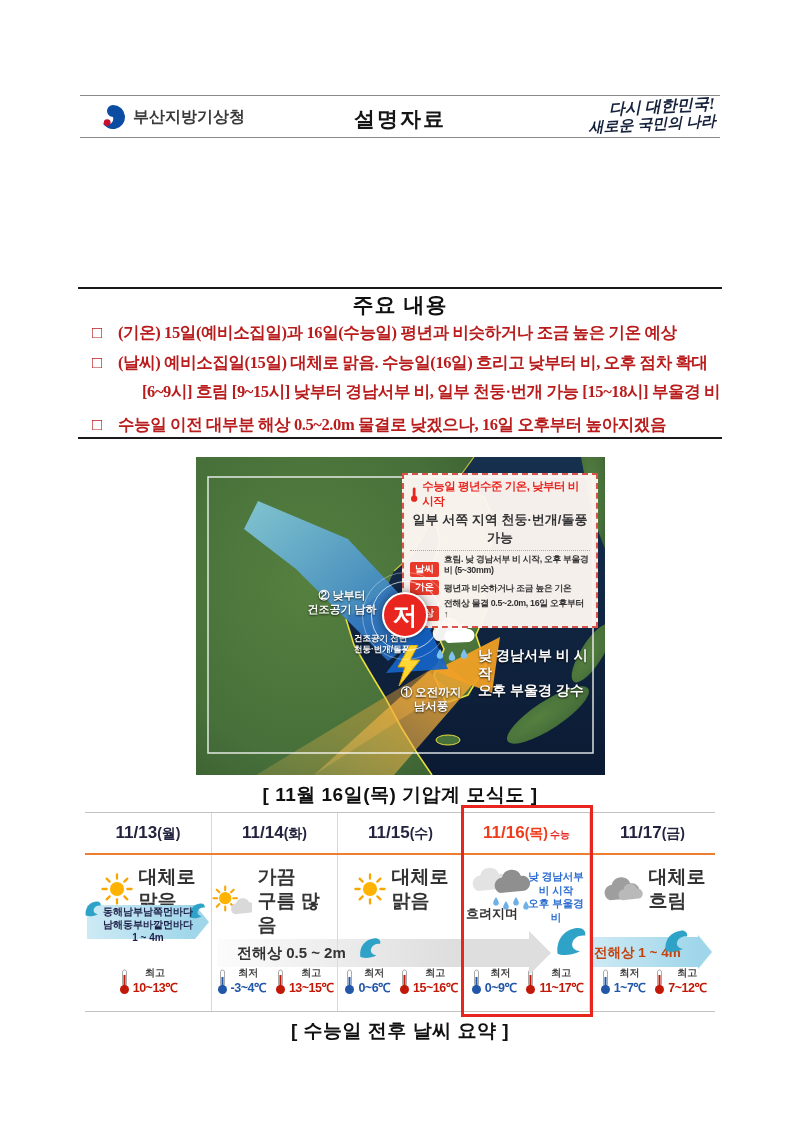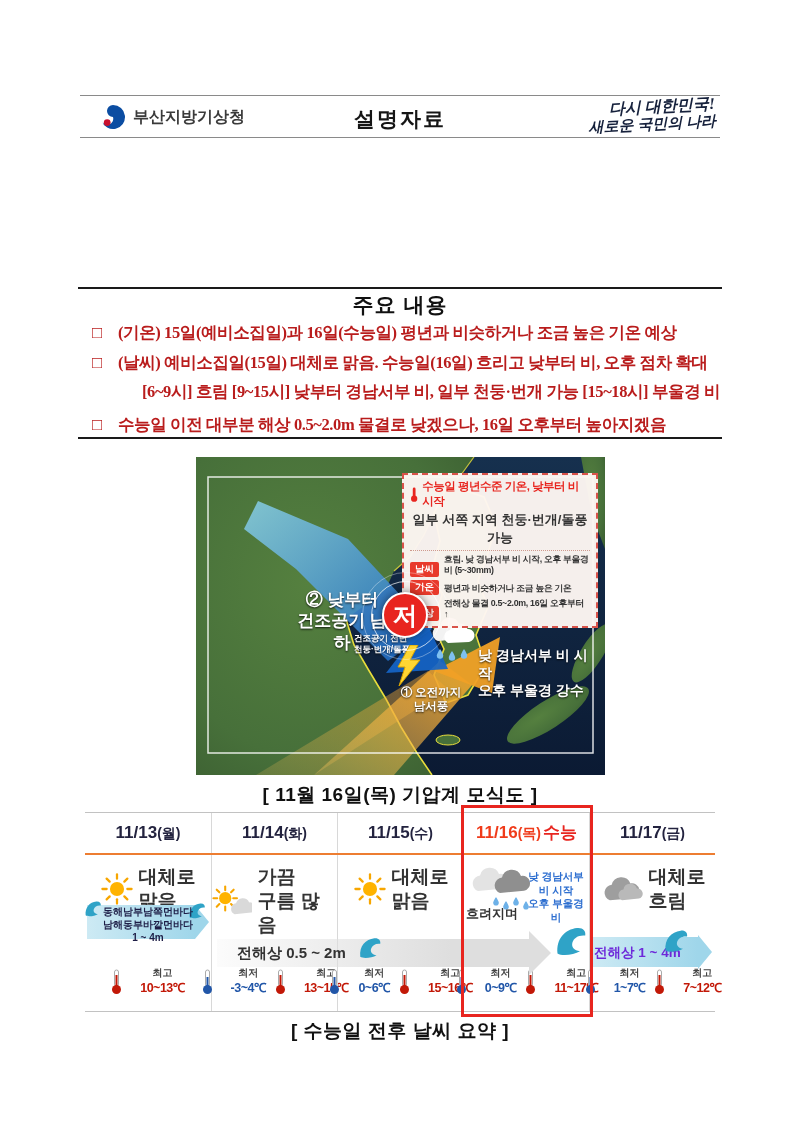--- a/index.html
+++ b/index.html
@@ -57,40 +57,40 @@
 
   
   .ftable{position:absolute;left:85px;top:812px;width:630px;height:200px;
           border-top:1px solid #c2c2c2;border-bottom:1px solid #c2c2c2;box-sizing:border-box;}
   .fcol{position:absolute;top:0;width:126px;height:198px;}
   .fcol.sep{border-left:1px solid #d8d8d8;box-sizing:border-box;}
   .fhead{position:absolute;top:0;left:0;width:100%;height:40px;line-height:40px;text-align:center;
          font-size:17px;font-weight:700;color:#23233f;}
   .fhead .dow{font-size:14px;}
   .fhead.knd{color:#f03b1a;}
-  .fhead .spc{font-size:17px;color:#e8251f;margin-left:2px;text-align:right;}
+  .fhead .spc{font-size:10px;color:#e8251f;margin-left:2px;text-align:right;}
   .orangeline{position:absolute;left:0;top:40px;width:630px;height:2px;background:#ed7d31;}
   .wblock{position:absolute;top:52px;left:0;width:126px;display:flex;align-items:center;
           justify-content:center;gap:6px;}
   .wtext{font-size:19px;font-weight:700;color:#333;text-align:left;line-height:1.25;}
   .rainnote{position:absolute;font-size:10.5px;font-weight:700;color:#2e6fd0;text-align:center;line-height:1.3;}
   .seablock1{position:absolute;font-size:10px;font-weight:700;color:#1d1d46;text-align:center;line-height:1.3;z-index:2;}
   .arrow-blue{position:absolute;height:34px;background:linear-gradient(90deg,#cdeaf4,#9fd6ea);}
   .arrow-blue:after{content:"";position:absolute;right:-14px;top:50%;margin-top:-17px;
         border-left:14px solid #9fd6ea;border-top:17px solid transparent;border-bottom:17px solid transparent;}
   .arrow-gray{position:absolute;left:132px;top:126px;width:312px;height:28px;
         background:linear-gradient(90deg,rgba(232,232,232,.15),#dedede 75%);}
   .gray-head{position:absolute;left:444px;top:118px;width:0;height:0;
         border-left:22px solid #dedede;border-top:22px solid transparent;border-bottom:22px solid transparent;}
   .sealabel{position:absolute;font-weight:700;color:#333;}
   .redbox{position:absolute;left:376px;top:-8px;width:132px;height:212px;border:3px solid #e8251f;
           box-sizing:border-box;z-index:6;}
   .temprow{position:absolute;left:0;top:154px;width:126px;display:flex;justify-content:center;
            align-items:center;gap:9px;}
-  .tgroup{display:flex;align-items:center;gap:18px;}
+  .tgroup{display:flex;align-items:center;gap:3px;}
   .tlbl{font-size:10px;font-weight:700;color:#444;text-align:center;line-height:1.2;}
   .tval{font-size:12.5px;font-weight:800;letter-spacing:-0.5px;}
   .tval.lo{color:#2156a8;} .tval.hi{color:#c21807;}
   .fcaption{position:absolute;left:0;top:1018px;width:800px;text-align:center;
             font-size:19px;font-weight:800;letter-spacing:0.5px;}
 </style>
 </head>
 <body>
 
 <div class="page">
@@ -173,21 +173,21 @@
       <polygon points="62,44 152,82 236,172 192,204 100,112 48,72" fill="url(#bluearrow)" opacity="0.88"></polygon>
       <polygon points="230,164 252,212 190,216" fill="#1565c8" opacity="0.92"></polygon>
 
       <rect x="12" y="20" width="385" height="276" fill="none" stroke="rgba(255,255,255,0.85)" stroke-width="1.5"></rect>
     </svg>
 
     <div class="low-ring" style="left:175px;top:124px;width:68px;height:68px;"></div>
     <div class="low-ring" style="left:166px;top:115px;width:86px;height:86px;border-color:rgba(255,255,255,.35);"></div>
     <div class="low-core">저</div>
 
-    <div class="maplabel pre" style="left:96px;top:132px;width:100px;font-size:17px;text-align:center;">② 낮부터
+    <div class="maplabel pre" style="left:96px;top:132px;width:100px;font-size:11px;text-align:center;">② 낮부터
 건조공기 남하</div>
     <div class="maplabel pre" style="left:158px;top:176px;width:76px;font-size:8.5px;">건조공기 전면
 천둥·번개/돌풍</div>
     <div class="maplabel pre" style="left:282px;top:190px;width:112px;font-size:14px;">낮 경남서부 비 시작
 오후 부울경 강수</div>
     <div class="maplabel pre" style="left:192px;top:228px;width:86px;font-size:11.5px;text-align:center;">① 오전까지
 남서풍</div>
 
     <svg class="abs" style="left:200px;top:188px;" width="26" height="42" viewBox="0 0 26 42">
       <polygon points="14,0 2,22 9,22 3,41 24,15 14,15 22,0" fill="#ffd633" stroke="#d9a300" stroke-width="1"></polygon>
@@ -422,21 +422,21 @@
       </div>
       <div class="wblock">
         <svg width="42" height="28" viewBox="0 0 44 30">
           <path d="M9,27 a8.5,8.5 0 0 1 2,-16.5 a10.5,10.5 0 0 1 20,-1.5 a8,8 0 0 1 3,15.8 z" fill="#9e9e9e"></path>
           <path d="M22,27 a6,6 0 0 1 1.5,-11.5 a7.5,7.5 0 0 1 14.5,-1 a5.5,5.5 0 0 1 2,10.8 z" fill="#b9b9b9"></path>
         </svg>
         <div class="wtext pre">대체로
 흐림</div>
       </div>
       <div class="arrow-blue" style="left:2px;top:124px;width:106px;height:30px;"></div>
-      <div class="abs" style="left:4px;top:131px;font-size:13.5px;font-weight:700;color:#6d28d9;z-index:2;">전해상 1 ~ 4m</div>
+      <div class="abs" style="left:4px;top:131px;font-size:13.5px;font-weight:700;color:#c2410c;z-index:2;">전해상 1 ~ 4m</div>
       <svg class="abs" style="left:72px;top:114px;z-index:2;" width="28" height="26" viewBox="0 0 24 22">
         <path d="M3,20 C2,10 8,4 16,3 C20,2.6 22,5 21.5,8 C17,7.5 14,9.5 13,12.5 C12,15.5 14,18 18,18.5 C14,21 6,22 3,20 Z" fill="#2fa3c7"></path>
       </svg>
       <div class="temprow">
         <div class="tgroup">
           <svg width="11" height="26" viewBox="0 0 11 26">
             <rect x="3.5" y="1" width="4" height="16" rx="2" fill="#fff" stroke="#aaa"></rect>
             <rect x="4.5" y="8" width="2" height="9" fill="#2156a8"></rect>
             <circle cx="5.5" cy="20.5" r="4.5" fill="#2156a8"></circle>
           </svg>

